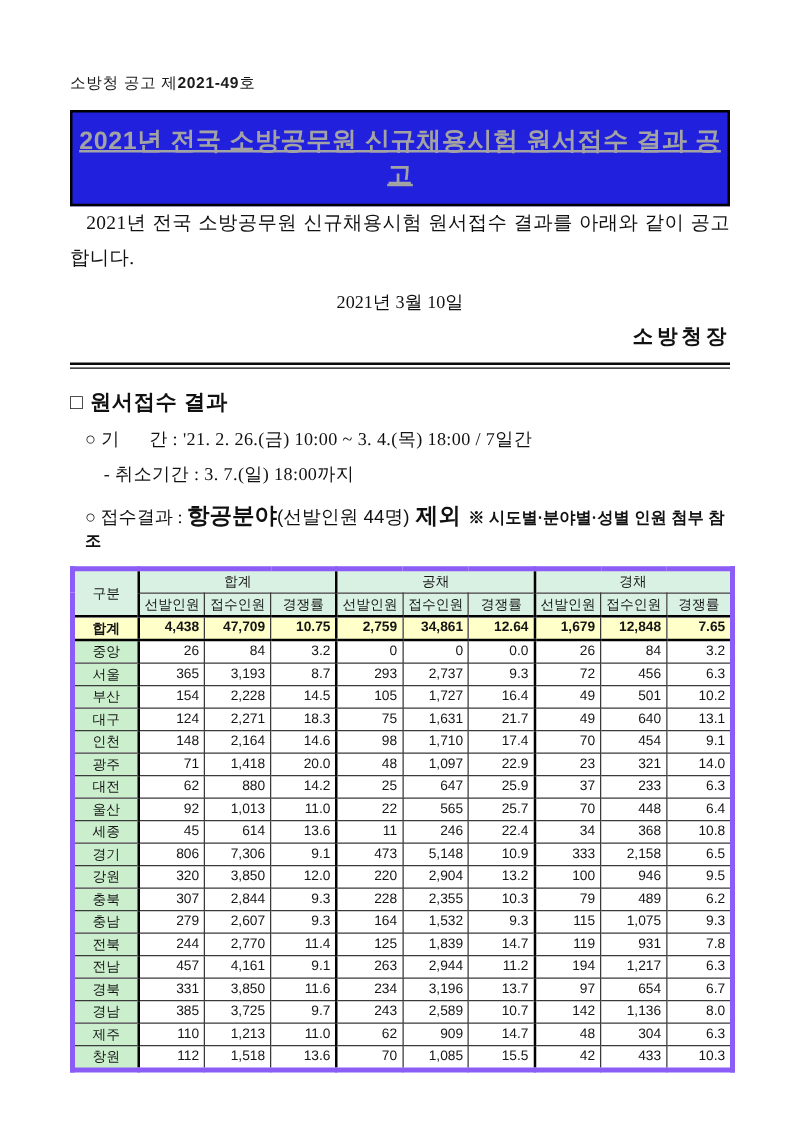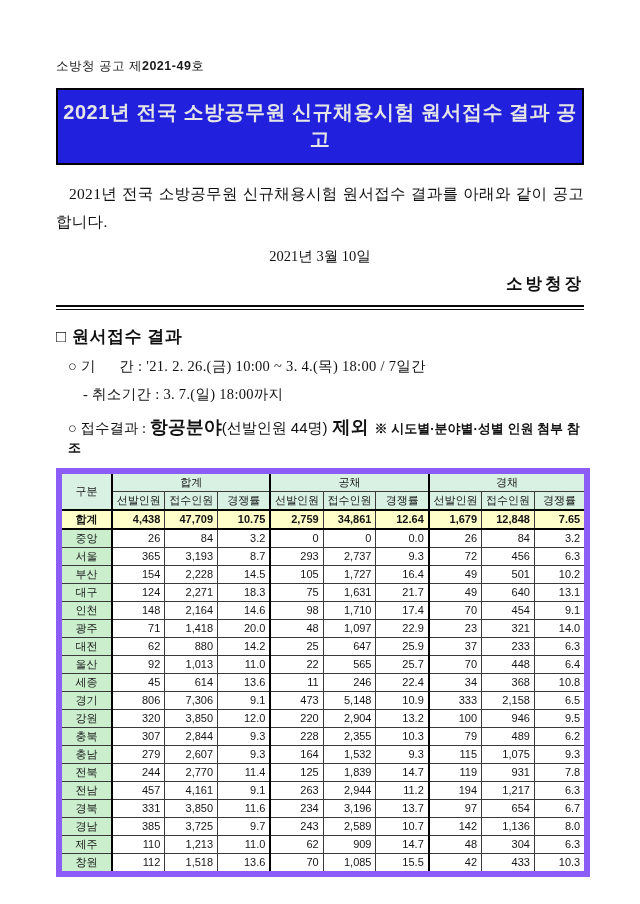--- a/index.html
+++ b/index.html
@@ -19,30 +19,30 @@
   }
   .page { width: 640px; height: 660px; padding: 58px 56px 0 56px; position: relative; }
 
   .doc-no { font-size: 12.5px; color: #1a1a1a; letter-spacing: 0.5px; }
   .doc-no .bold { font-weight: bold; }
 
   .banner {
     margin-top: 13px;
     background: var(--banner-bg);
     border: 2px solid #000;
-    color: #e5e5e5;
+    color: #a3a3a3;
     font-weight: bold;
     font-size: 20px;
     text-align: center;
     padding: 9px 2px 10px 2px;
     letter-spacing: 0.5px;
+    text-decoration: underline;
   }
 
   .intro {
-    margin-top: 15px;
     font-family: "Liberation Serif", serif;
     font-size: 15.5px;
     line-height: 1.8;
     text-align: justify;
     text-indent: 13px;
     letter-spacing: 0.3px;
   }
 
   .date-line {
     margin-top: 11px;
@@ -90,21 +90,21 @@
 
   table.results {
     margin-top: 11px;
     width: 528px;
     border-collapse: collapse;
     table-layout: fixed;
     font-size: 11px;
     color: #151515;
   }
   table.results, table.results th, table.results td { border: 1px solid #3a3a3a; }
-  table.results { border: 6px solid #8b5cf6; }
+  table.results { border: 4px solid #8b5cf6; }
   table.results th, table.results td { height: 17.5px; padding: 1px 4px; overflow: hidden; }
   table.results thead th {
     background: var(--header-cell-bg);
     font-weight: normal;
     text-align: center;
     padding: 1px 0;
   }
   td.region { text-align: center; background: var(--region-cell-bg); }
   td.num { text-align: right; }
   .group-start { border-left: 2px solid #000 !important; }

